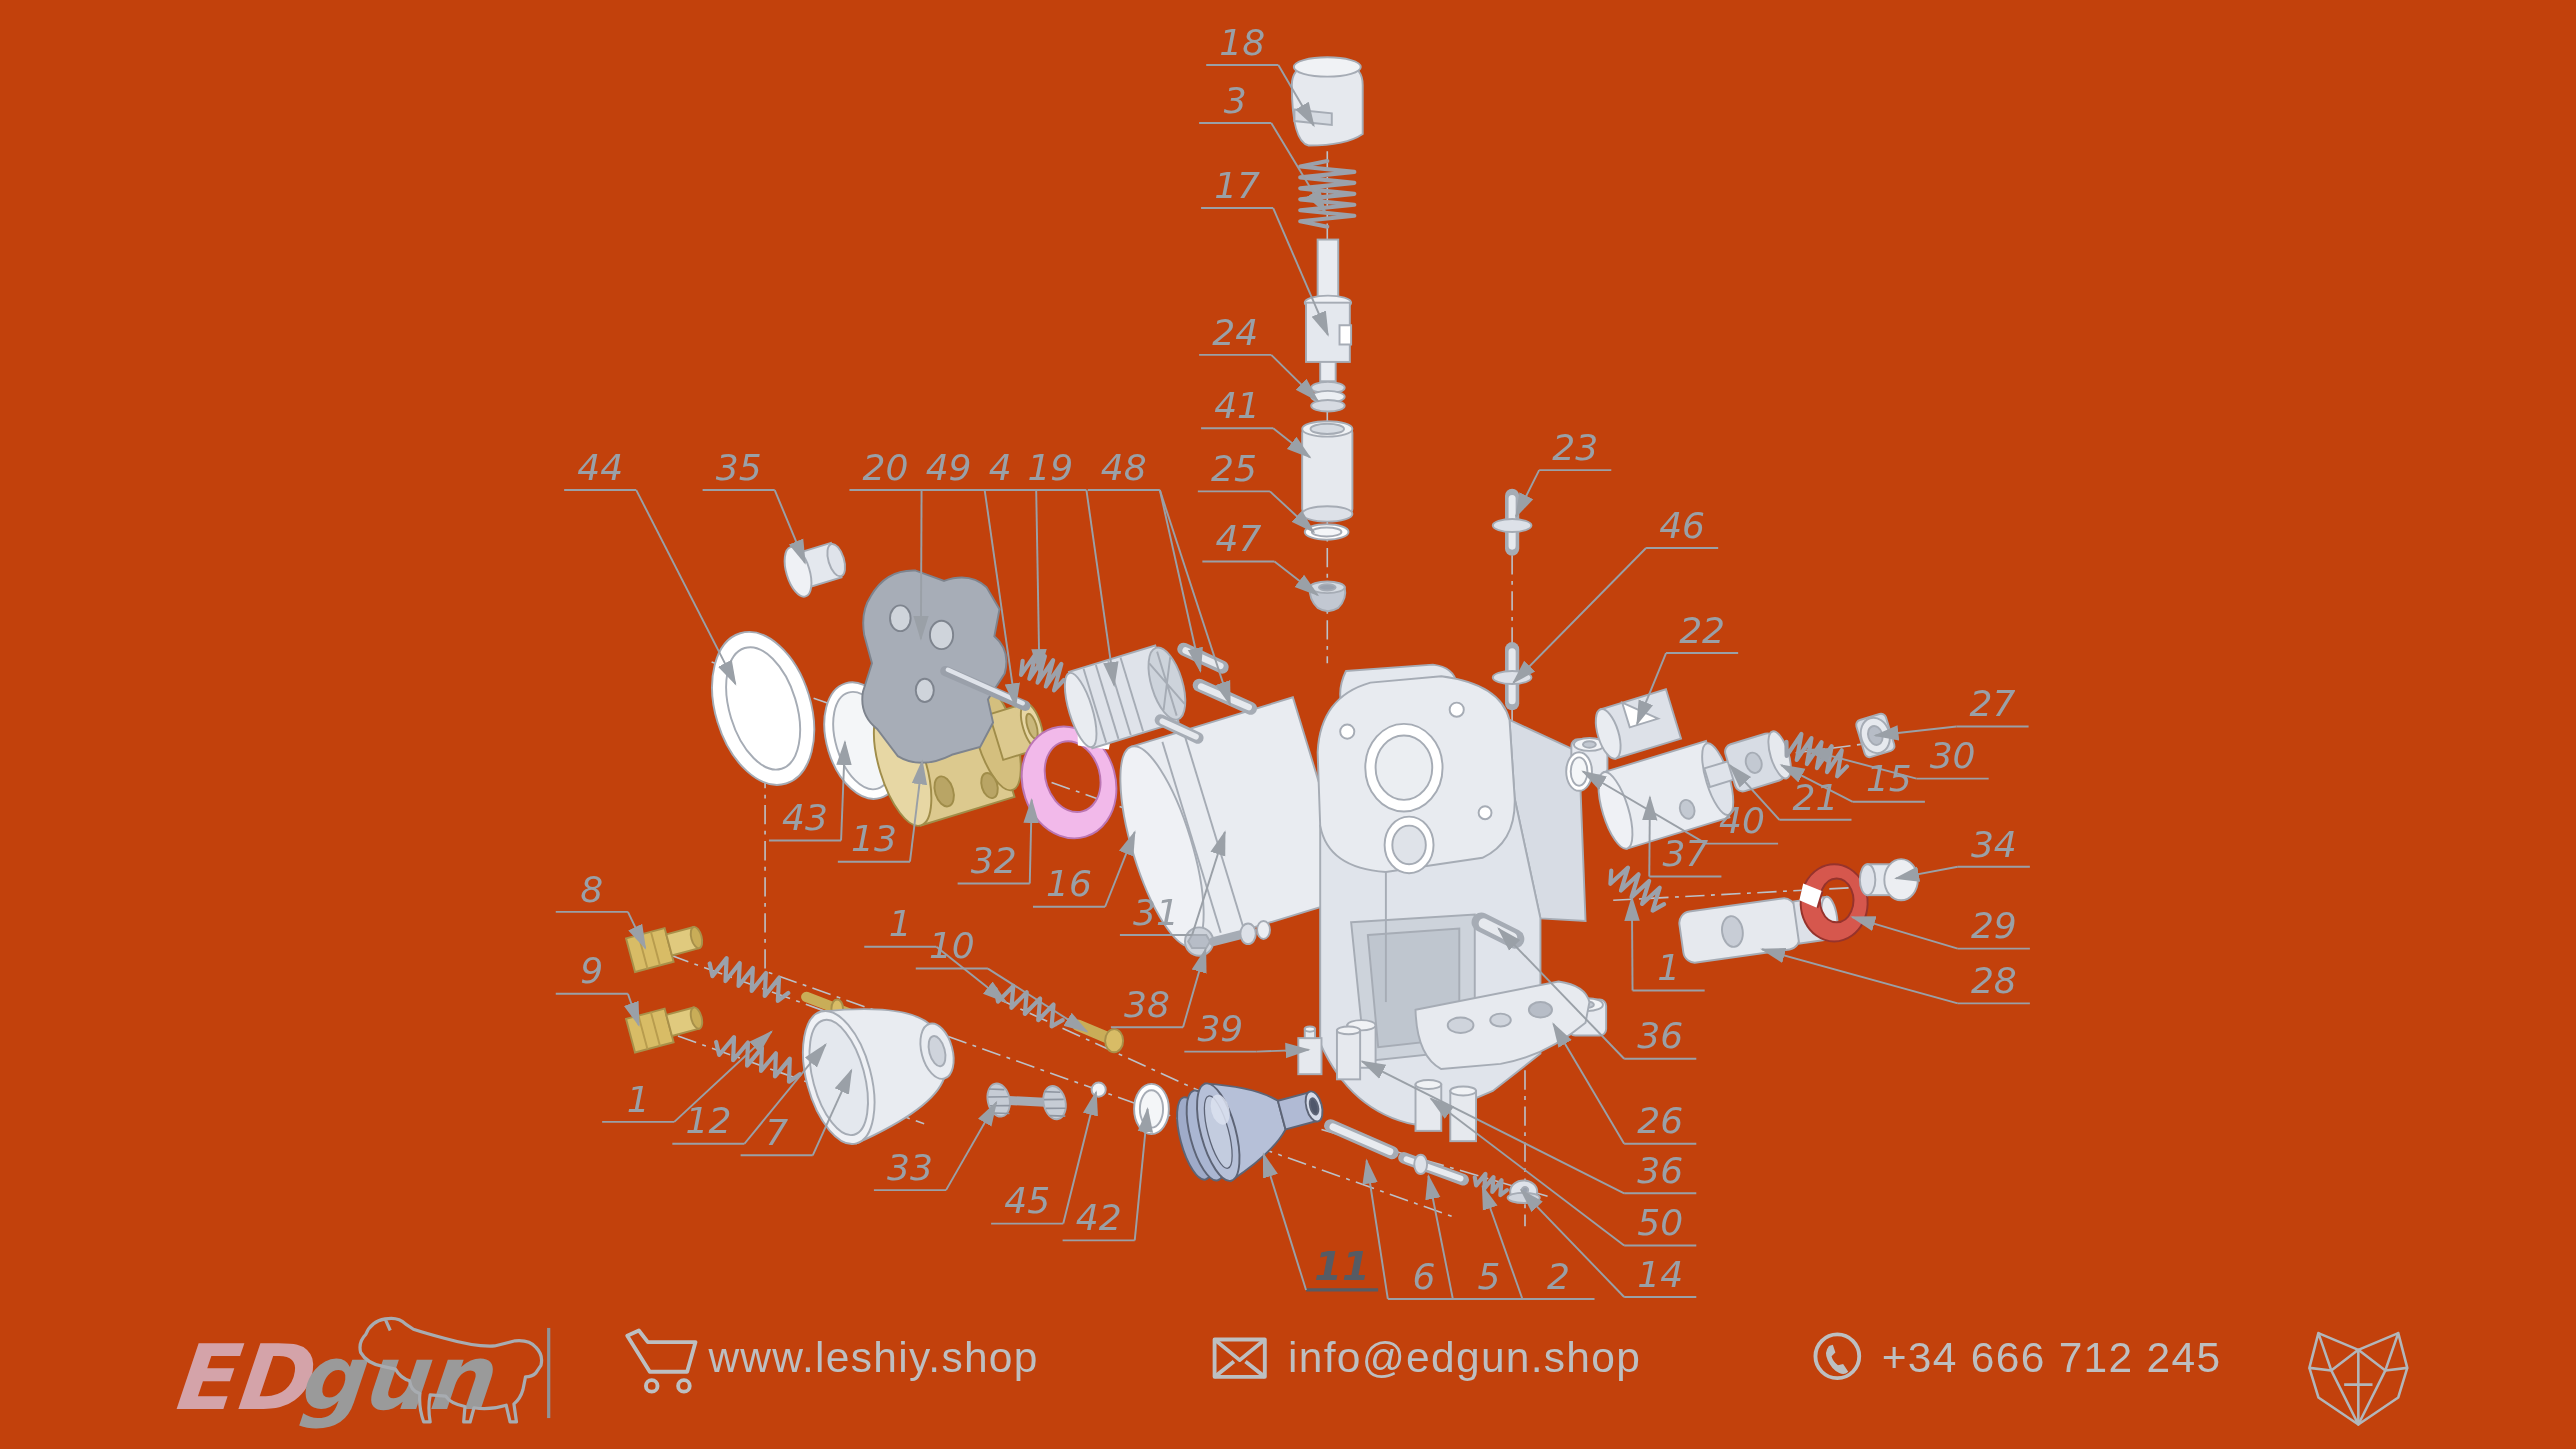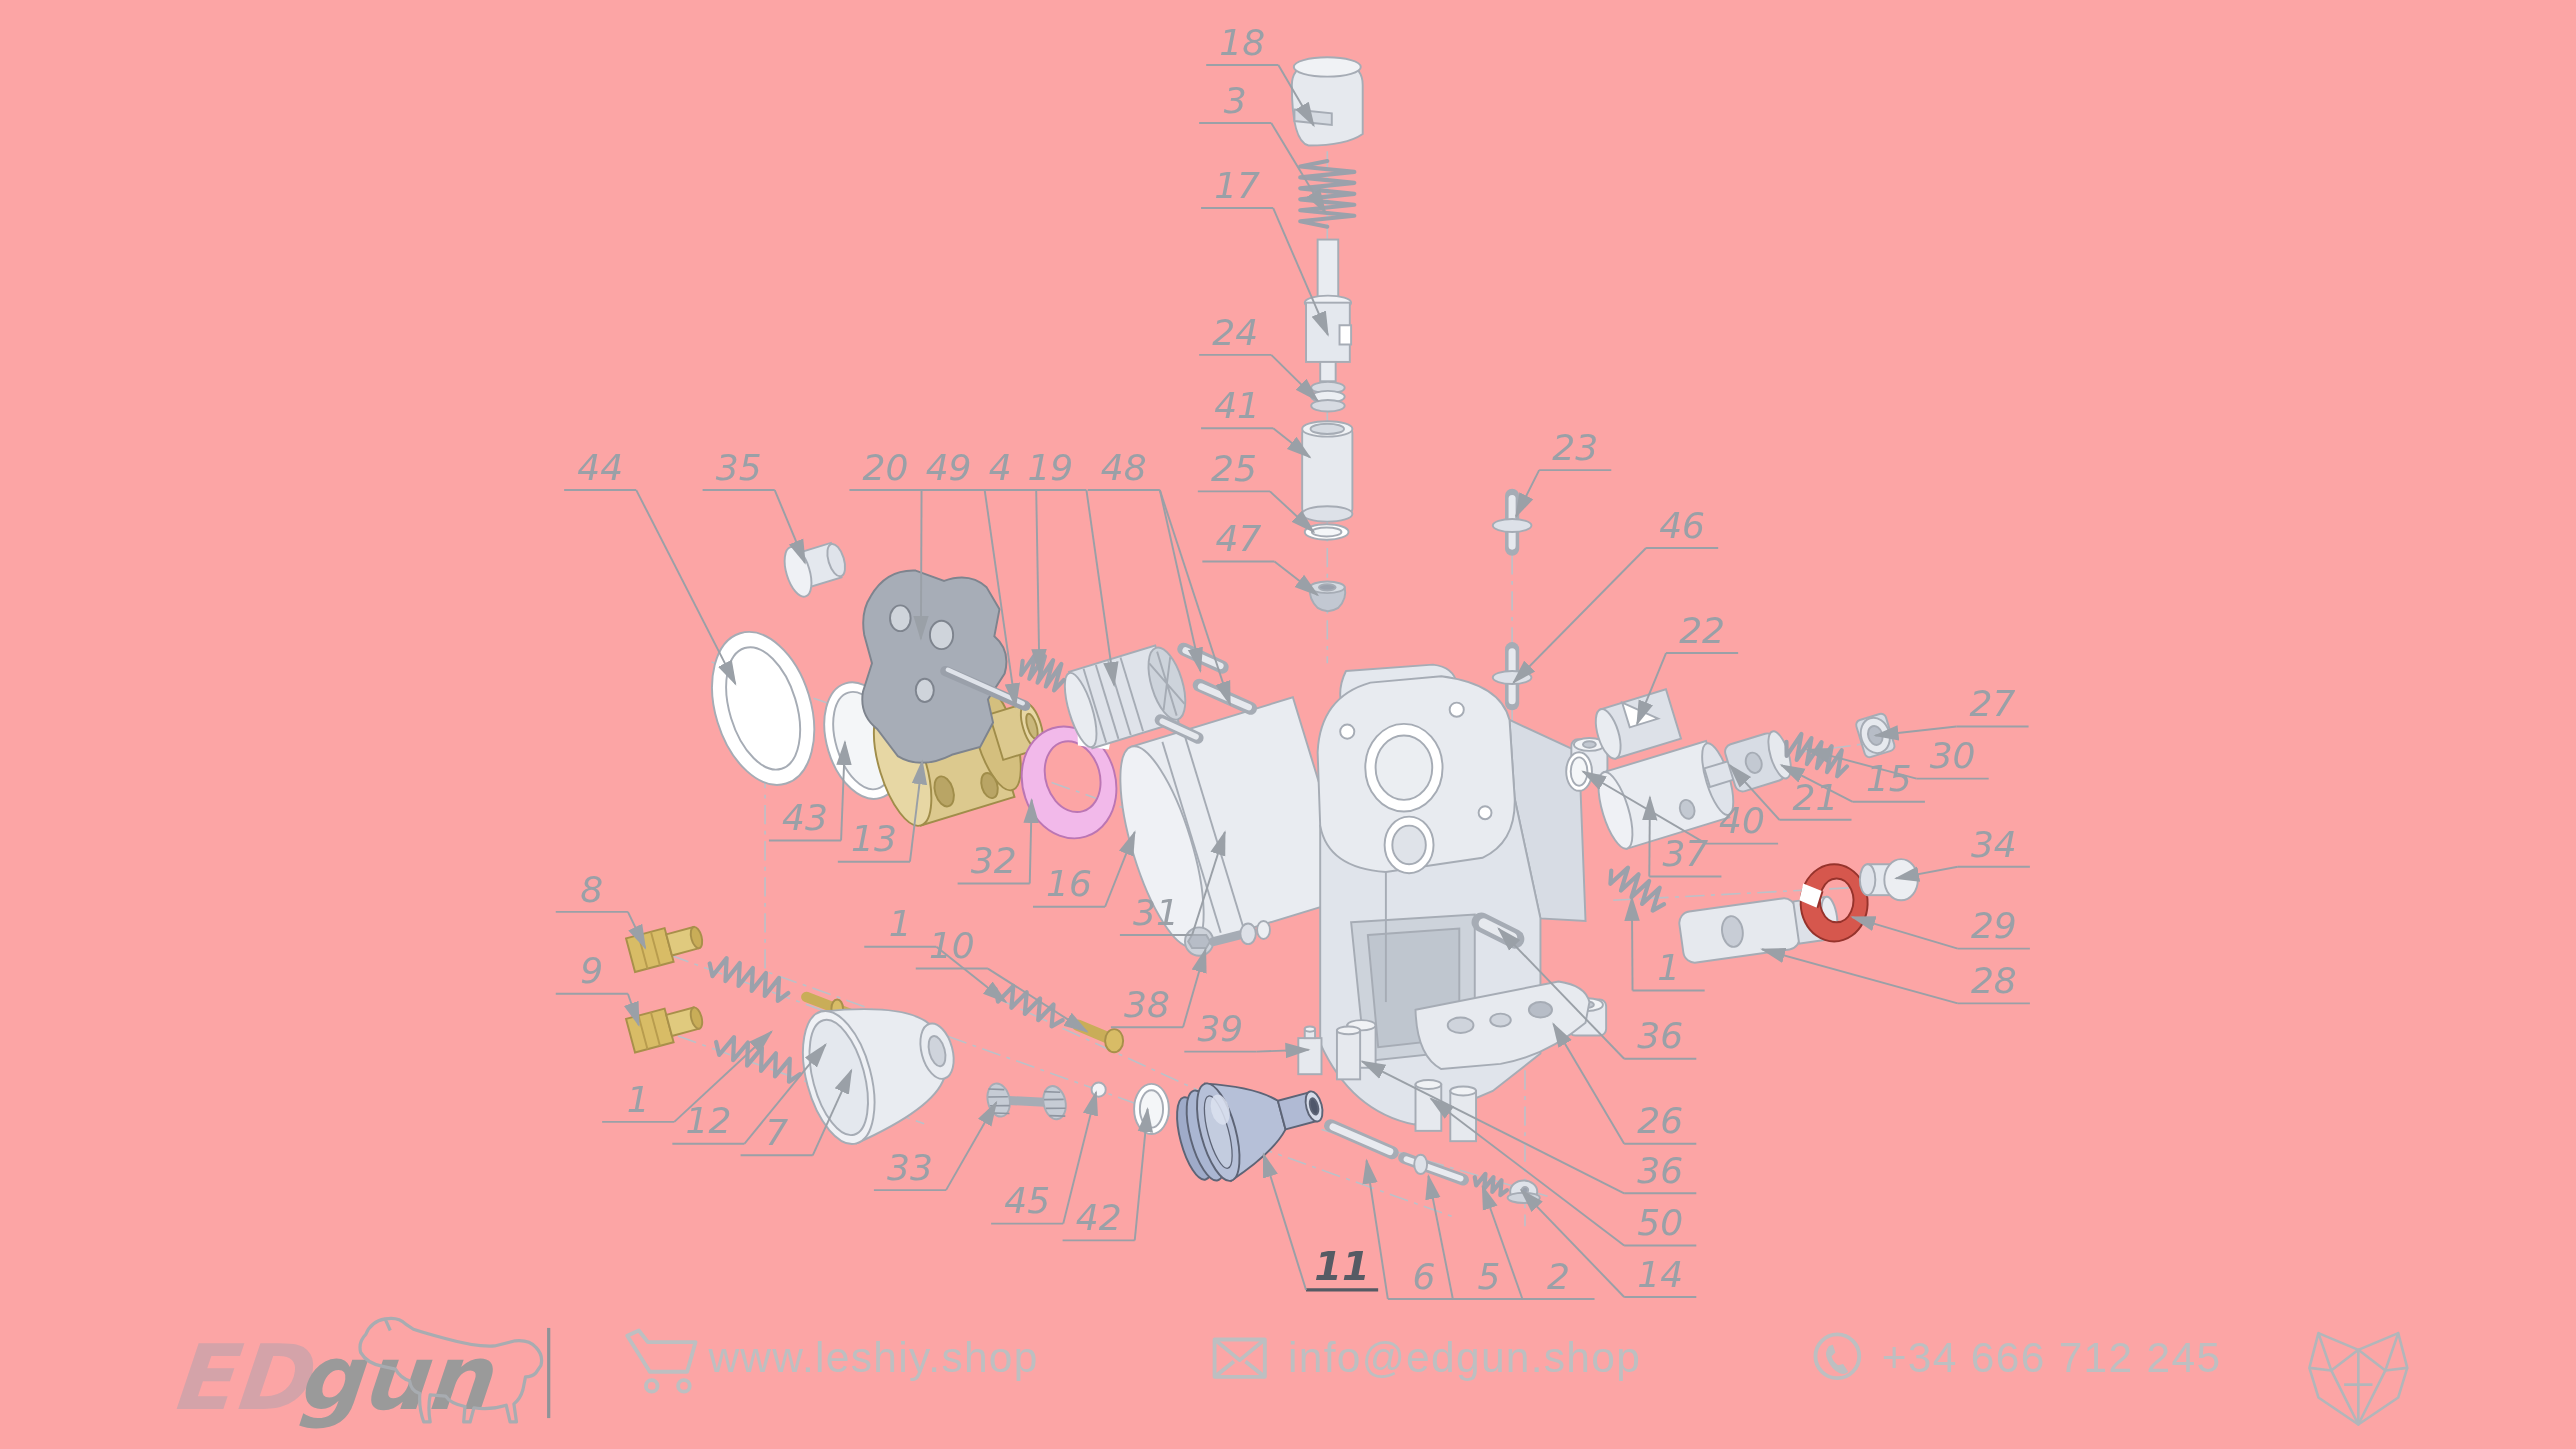--- a/index.html
+++ b/index.html
@@ -1,16 +1,16 @@
 <!DOCTYPE html>
 <html style="font-size:10.3px"><head>
 <meta charset="utf-8">
 <style>
   html,body{margin:0;padding:0;background:#fff;}
-  .stage{position:relative;width:2576px;height:1449px;background:#fca5a5;overflow:hidden;}
+  .stage{position:relative;width:2576px;height:1449px;background:#c2410c;overflow:hidden;}
   svg{display:block;font-family:"Liberation Sans",sans-serif;}
   .ft{font-size:66px;fill:#bdbfc1;letter-spacing:2px;}
   .brand-ed{font:italic 900 140px "DejaVu Sans",sans-serif;fill:#d4a3a9;}
   .brand-gun{font:italic 900 140px "DejaVu Sans",sans-serif;fill:#9a9a9a;}
   .thin{stroke:#a6acb5;stroke-width:3;fill:none;}
 </style>
 </head>
 <body>
 
 <div class="stage">

